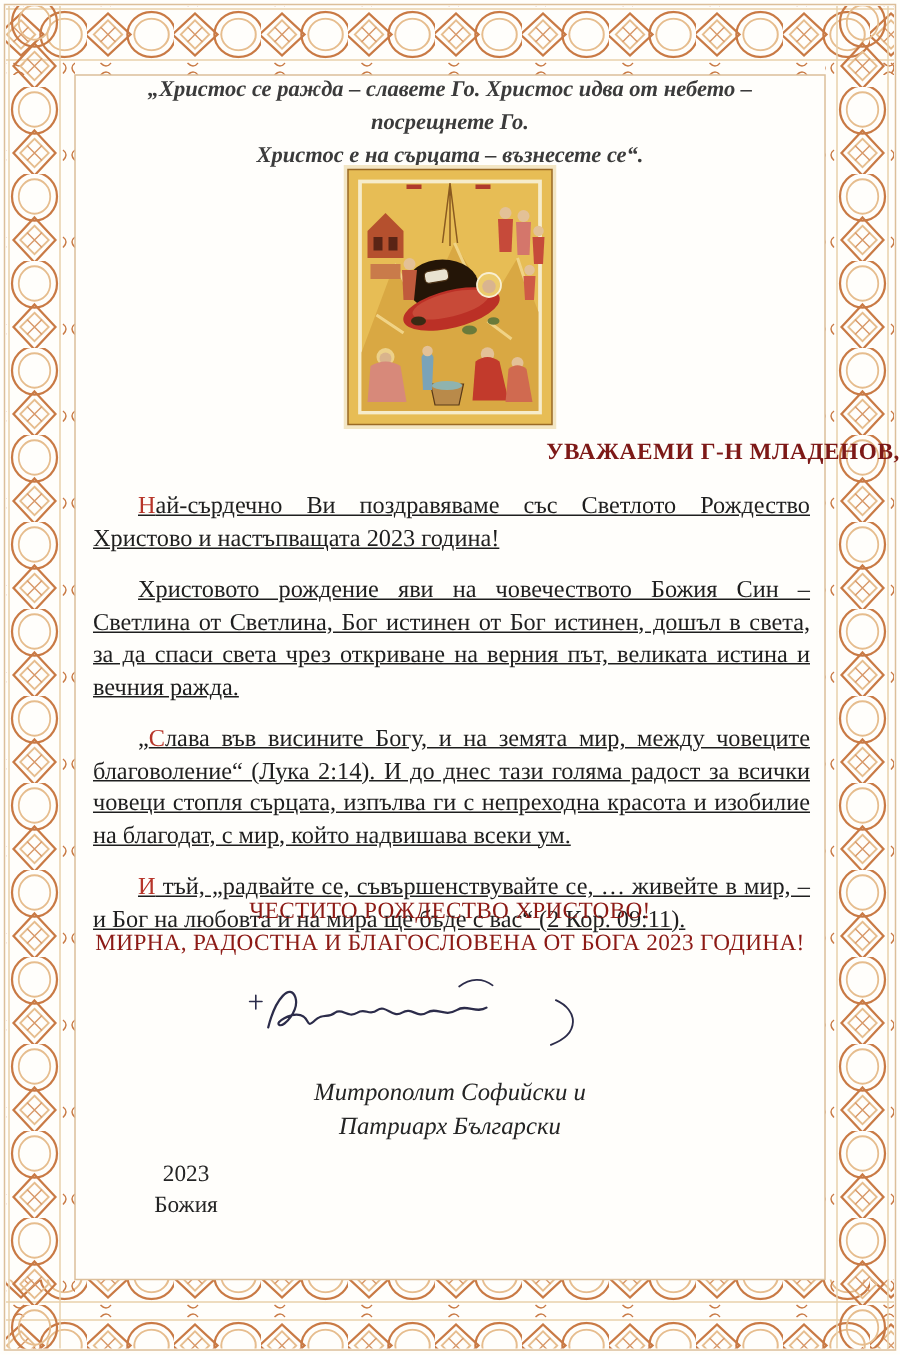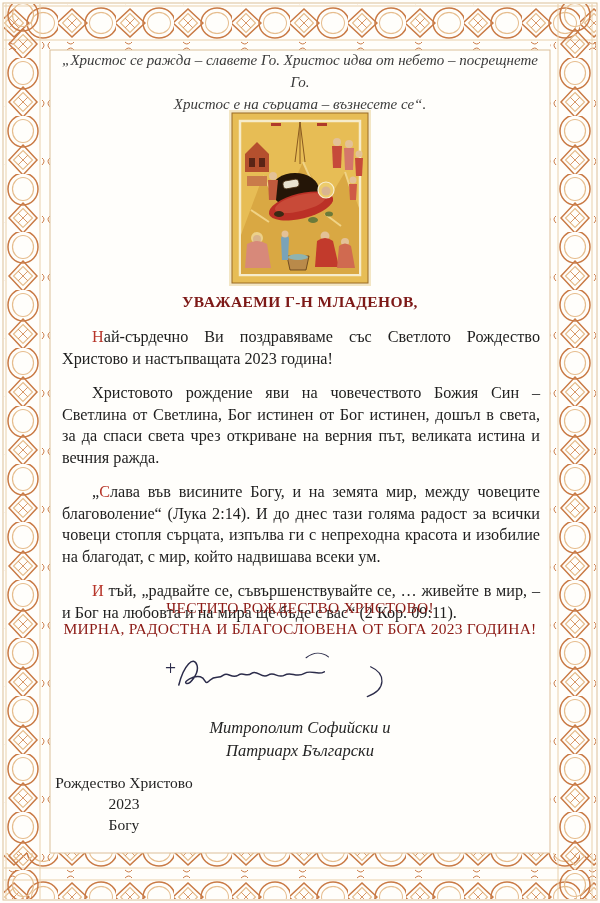--- a/index.html
+++ b/index.html
@@ -1,27 +1,27 @@
 <!DOCTYPE html>
 <html><head>
 <meta charset="utf-8">
 <style>
   html,body{margin:0;padding:0;background:#ffffff;}
   .page{position:relative;width:600px;height:903px;background:#fffefb;overflow:hidden;
         font-family:"Liberation Serif","DejaVu Serif",serif;color:#1e1e1e;}
   .border-svg{position:absolute;left:0;top:0;width:600px;height:903px;pointer-events:none;}
   .quote{position:absolute;top:49px;left:56px;right:56px;text-align:center;
-         font-style:italic;font-size:15px;line-height:22px;color:#3b3b3b;}
+         font-style:italic;font-size:15px;line-height:22px;color:#3b3b3b;font-weight:bold;}
   .icon-wrap{position:absolute;top:110px;left:50%;transform:translateX(-50%);
              box-shadow:0 0 0 1px #b8amaa0;}
-  .salutation{position:absolute;top:293px;left:0;right:0;text-align:center;
+  .salutation{position:absolute;top:293px;left:0;right:0;text-align:right;
               font-weight:bold;font-size:15.5px;color:#7d1917;letter-spacing:.4px;}
   .bodytext{position:absolute;top:327px;left:62px;right:60px;
             font-size:16.2px;line-height:21.5px;text-align:justify;}
-  .bodytext p{margin:0 0 13px 0;text-indent:30px;}
+  .bodytext p{margin:0 0 13px 0;text-indent:30px;text-decoration:underline;}
   .initial{color:#b73529;}
   .greeting{position:absolute;top:597px;left:38px;right:38px;text-align:center;
             font-weight:normal;font-size:15.5px;line-height:21px;color:#8c1a15;letter-spacing:.2px;}
   .sig{position:absolute;top:642px;left:118px;}
   .signatory{position:absolute;top:716px;left:0;right:0;text-align:center;
              font-size:16.5px;line-height:23px;color:#242424;font-style:italic;}
   .footer{position:absolute;top:772px;left:48px;width:152px;text-align:center;
           font-size:15.5px;line-height:21px;color:#242424;}
 </style>
 </head>
@@ -156,18 +156,17 @@
       </g>
     </svg>
   </div>
 
   <div class="signatory">
     <div>Митрополит Софийски и</div>
     <div>Патриарх Български</div>
   </div>
 
   <div class="footer">
-    <div>Рождество Христово</div>
     <div>2023</div>
-    <div>Богу</div>
+    <div>Божия</div>
   </div>
 
 </div>
 
 </body></html>

